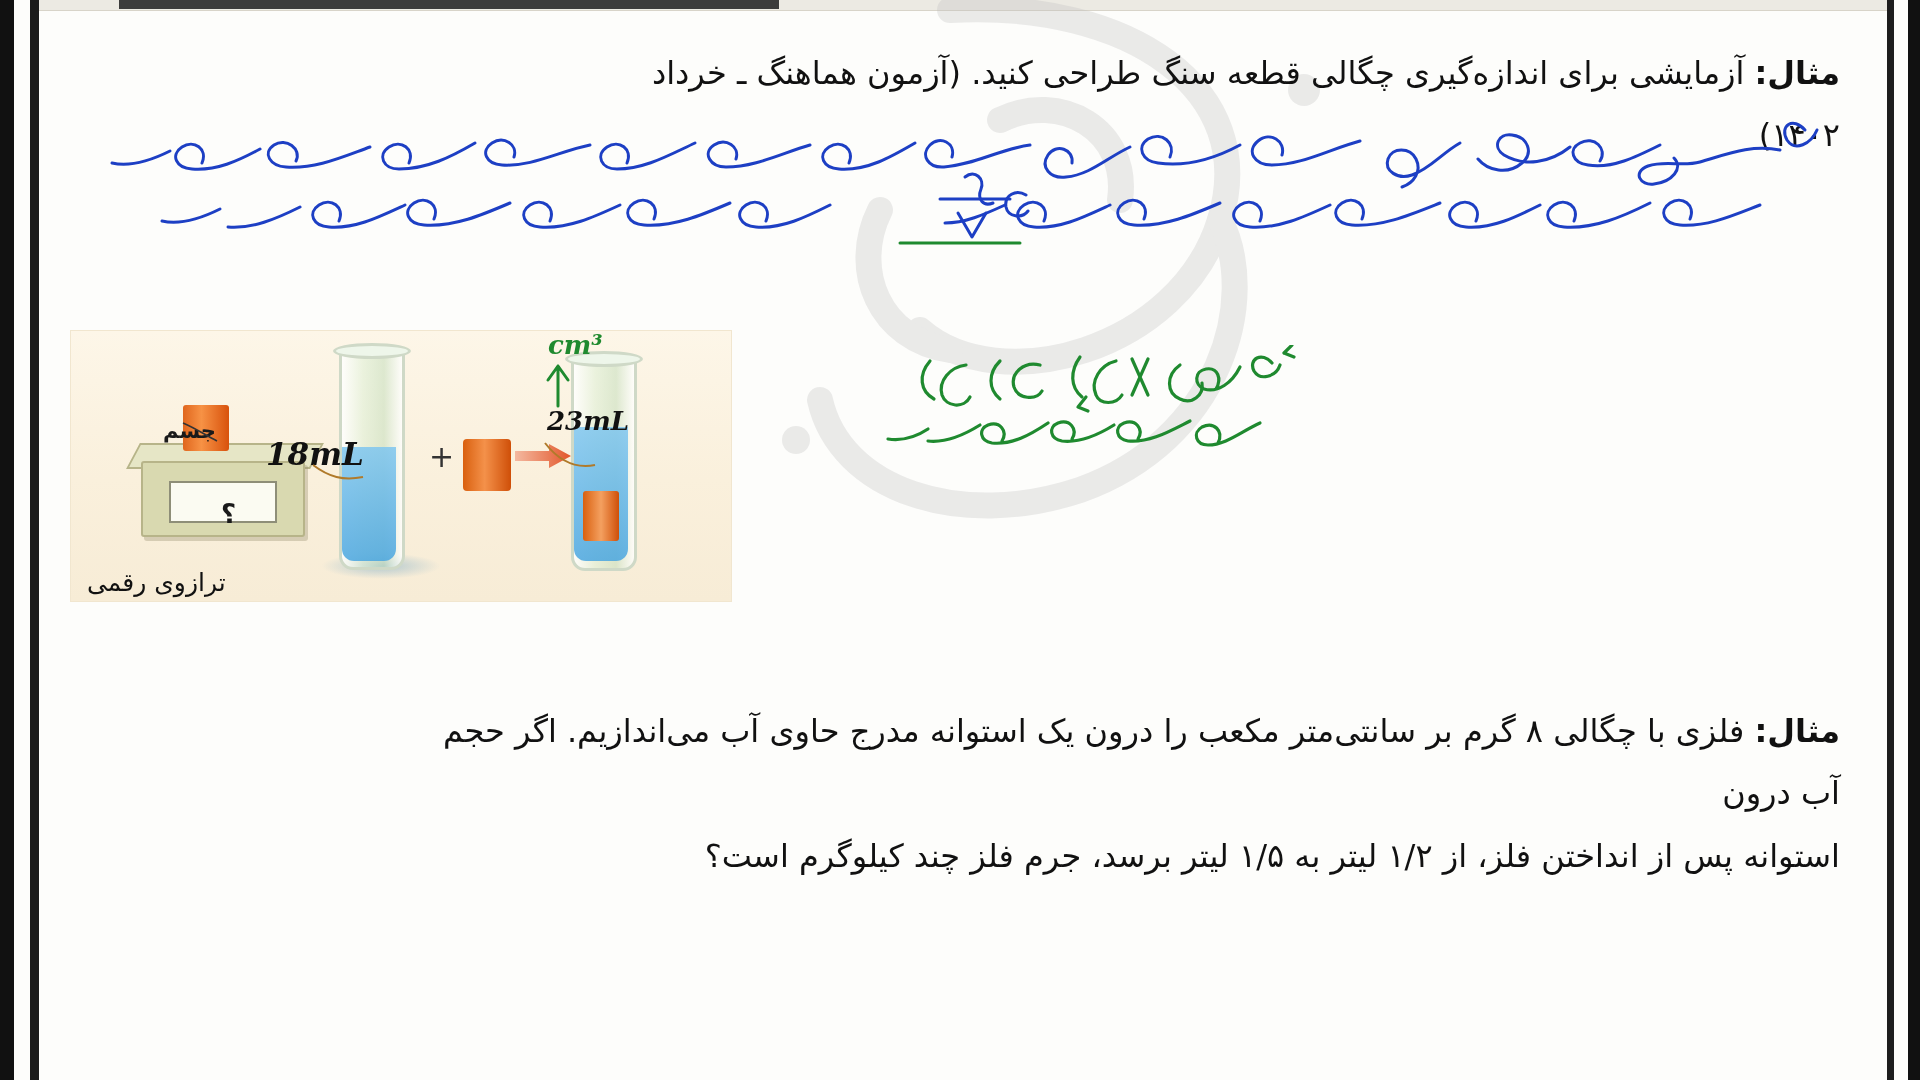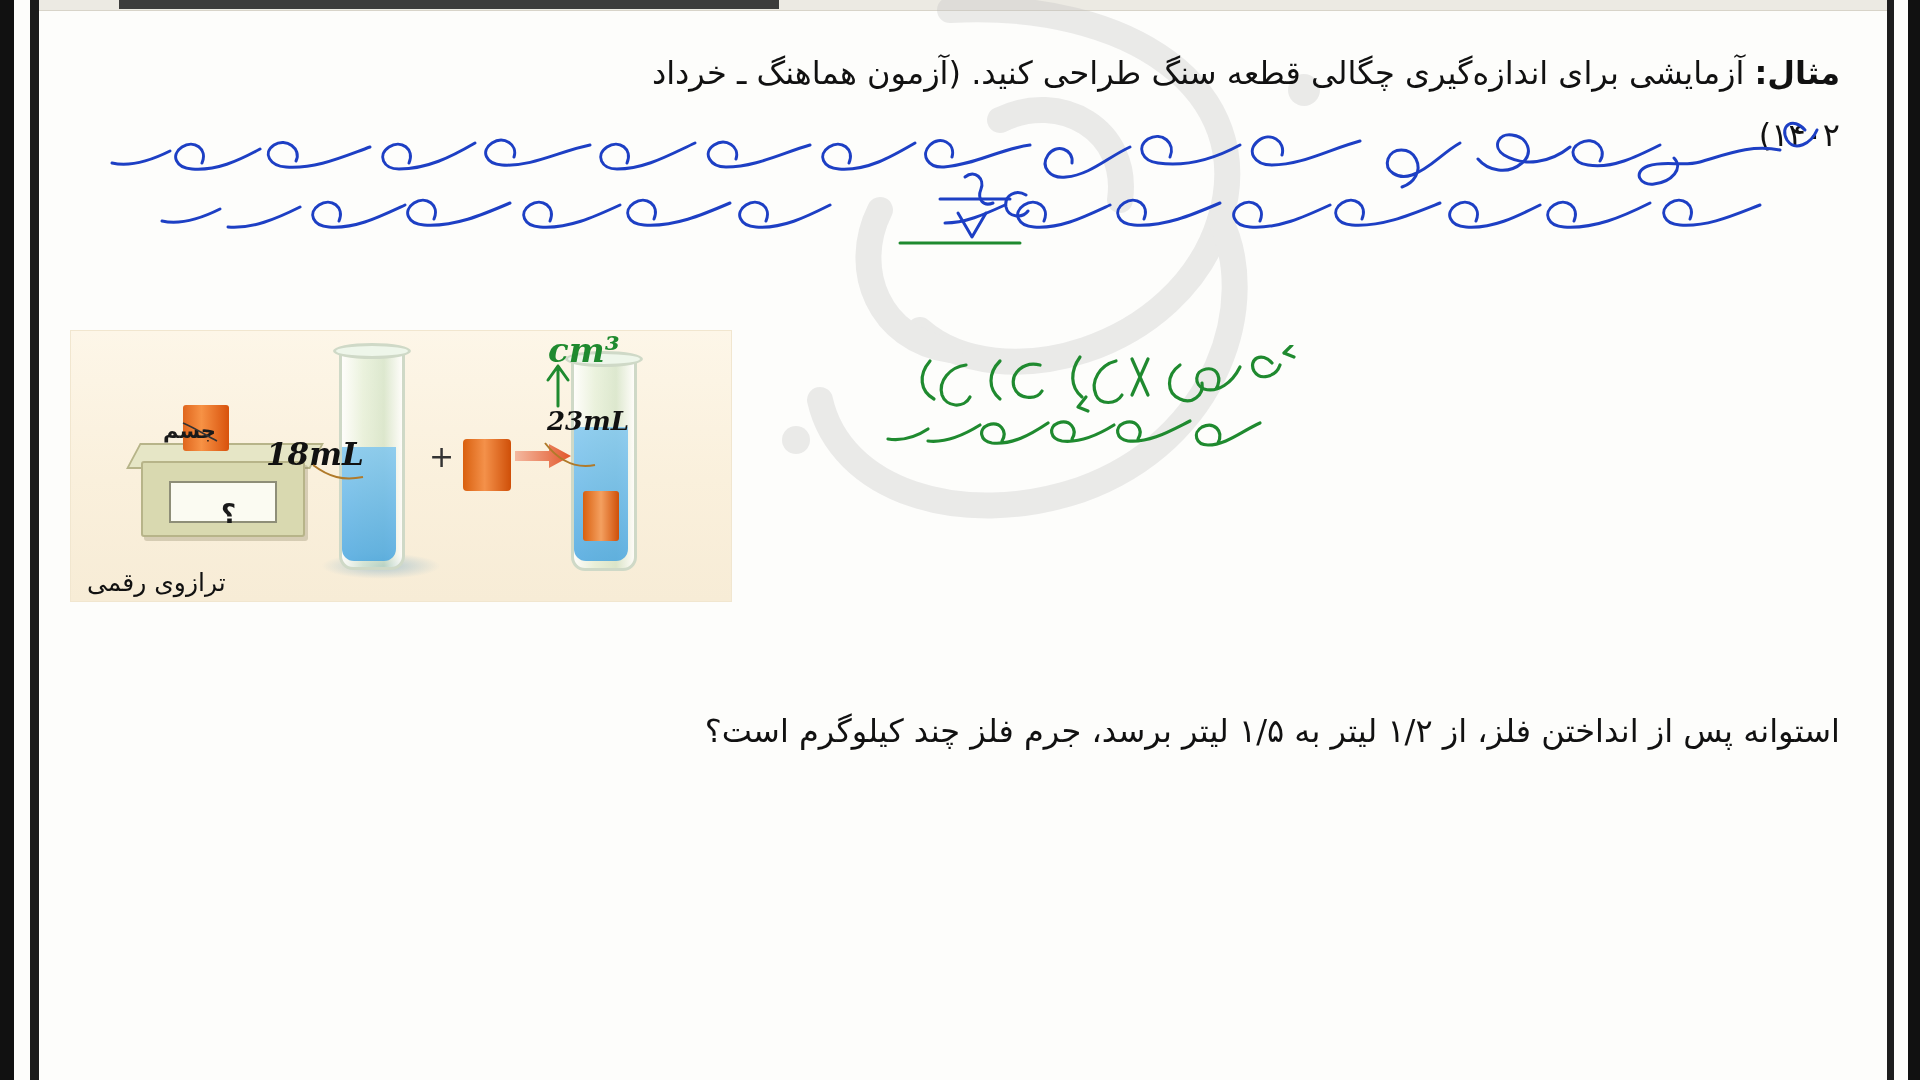--- a/index.html
+++ b/index.html
@@ -133,21 +133,21 @@
   .label-jesm {
     position: absolute;
     left: 92px; top: 88px;
     font-size: 21px;
     font-weight: bold;
     direction: rtl;
   }
   .label-cm3 {
     position: absolute;
     left: 488px; top: 2px;
-    font-size: 34px;
+    font-size: 26px;
     color: #1f8a2f;
     font-family: "DejaVu Serif", serif;
     font-style: italic;
     font-weight: bold;
   }
   .q-mark {
     position: absolute;
     left: 150px; top: 168px;
     font-size: 26px;
     font-weight: bold;
@@ -276,20 +276,24 @@
       <div class="para">
         <b>مثال:</b>
         <span>آزمایشی برای اندازه‌گیری چگالی قطعه سنگ طراحی کنید. (آزمون هماهنگ ـ خرداد ۱۴۰۲)</span>
       </div>
     </div>
 
     <div class="blk-2">
     </div>
 
     <div class="blk-3">
+      <div class="para">
+        <b>مثال:</b>
+        <span>فلزی با چگالی ۸ گرم بر سانتی‌متر مکعب را درون یک استوانه مدرج حاوی آب می‌اندازیم. اگر حجم آب درون</span>
+      </div>
       <div class="para">استوانه پس از انداختن فلز، از ۱/۲ لیتر به ۱/۵ لیتر برسد، جرم فلز چند کیلوگرم است؟</div>
     </div>
 
   </div>
 
   <svg class="hw-svg" style="left:60px; top:95px; width:1790px; height:160px;" viewBox="0 0 1790 160" xmlns="http://www.w3.org/2000/svg">
     <g fill="none" stroke="#1d3fc4" stroke-width="3" stroke-linecap="round" stroke-linejoin="round">
 
       <path d="M1745 35 c-12 -14 -26 -4 -18 10 8 12 24 4 30 -10"></path>
       <path d="M1720 55 c-30 -6 -55 5 -80 12 -18 5 -34 -2 -52 4 -16 6 -8 20 6 18 18 -2 30 -16 20 -26"></path>

